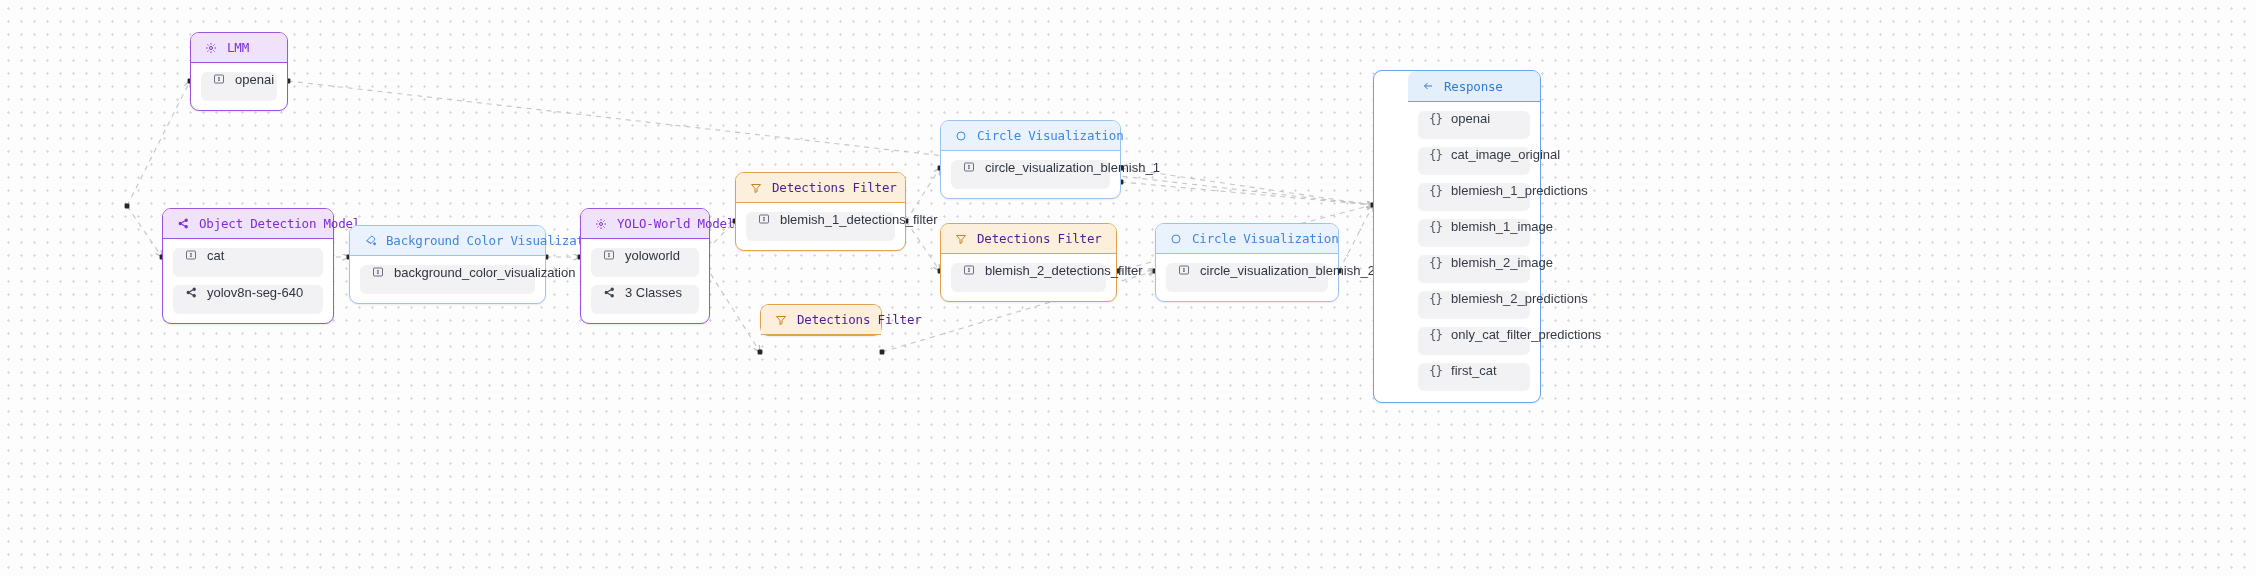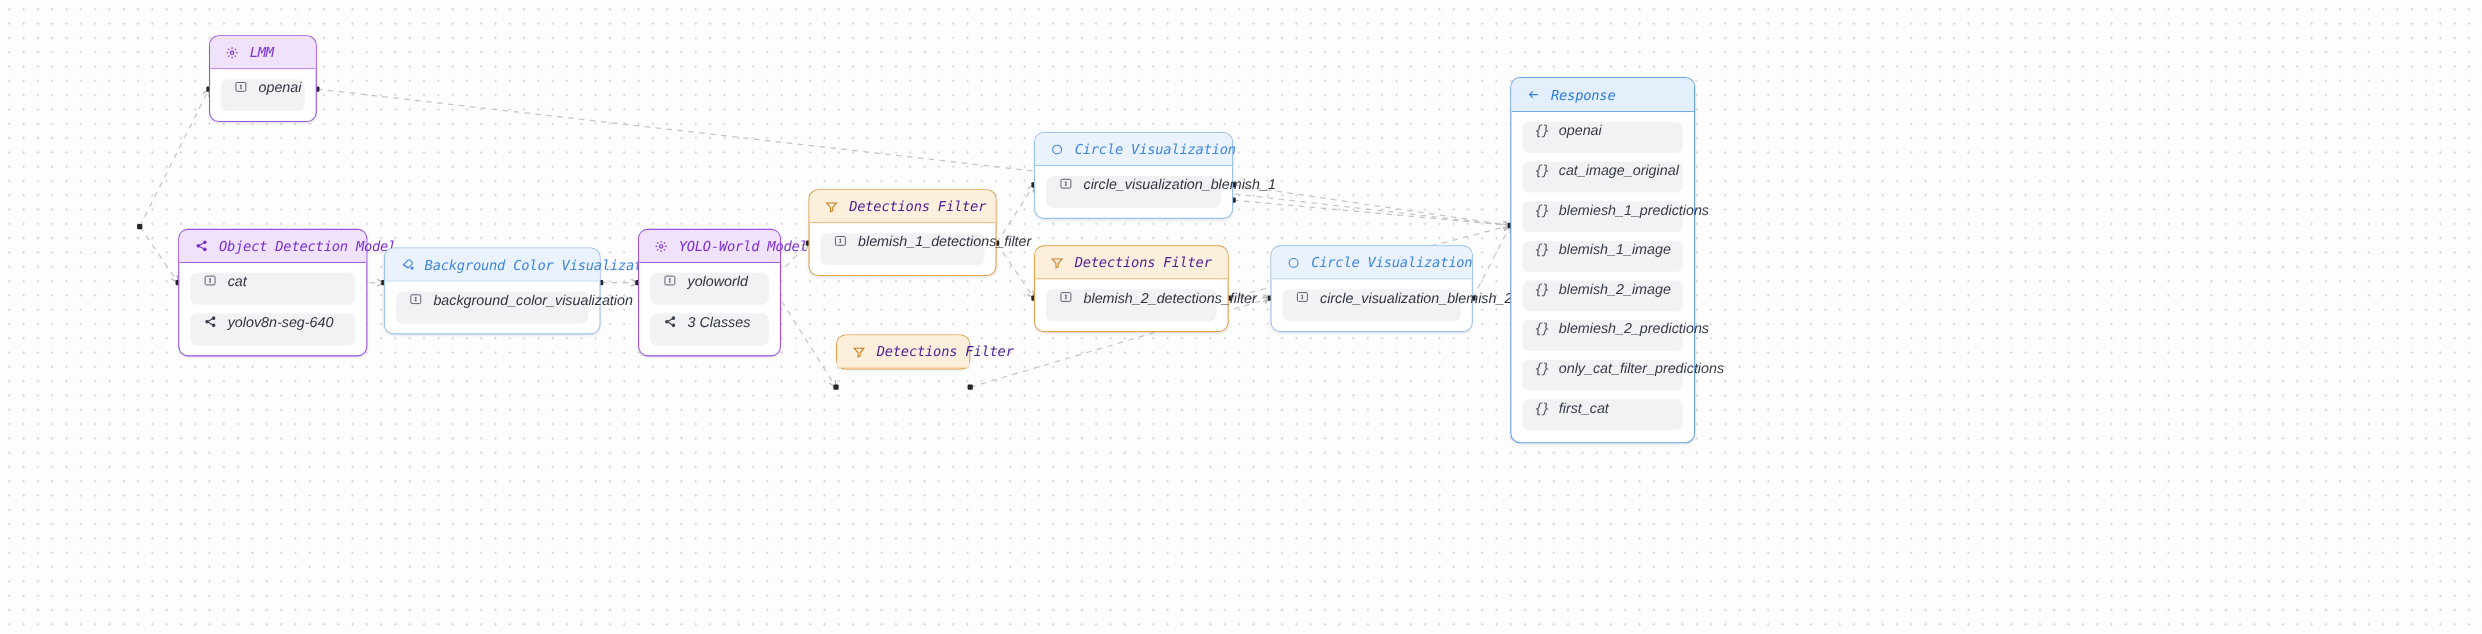--- a/index.html
+++ b/index.html
@@ -10,42 +10,42 @@
     background-size:13px 13px;
     background-position:2px 2px;
     font-family:"Liberation Sans", sans-serif;
     position:relative;
   }
   #canvas{position:absolute;inset:0;}
   #edges{position:absolute;left:0;top:0;width:2256px;height:576px;pointer-events:none;z-index:1;}
 
   .node{position:absolute;z-index:2;border-radius:9px;border:1px solid #c9c9d4;
         background:#ffffff;box-sizing:border-box;
-        box-shadow:0 1px 2px rgba(20,20,50,.07);font-style:italic;}
+        box-shadow:0 1px 2px rgba(20,20,50,.07);}
   .node .hdr{
     display:flex;align-items:center;gap:9px;
     height:30px;padding:0 13px;box-sizing:border-box;
     border-top-left-radius:8px;border-top-right-radius:8px;
     font-family:"DejaVu Sans Mono","Liberation Mono",monospace;
     font-size:12.5px;letter-spacing:-.2px;white-space:nowrap;
   }
   .node .body{padding:9px 10px;display:flex;flex-direction:column;gap:8px;}
   .row{
     display:flex;align-items:flex-start;gap:9px;
     background:#f2f2f4;border-radius:6px;
     height:29px;padding:0 11px;box-sizing:border-box;
     font-size:13px;color:#2f3440;white-space:nowrap;
   }
   .row .ico{flex:0 0 auto;display:flex;align-items:center;justify-content:center;width:14px;height:14px;color:#5b6070;}
   .hdr .ico{flex:0 0 auto;display:flex;align-items:center;justify-content:center;width:14px;height:14px;}
 
   
   .t-purple{border-color:#9b53e0;}
   .t-purple .hdr{background:#f0e2fb;color:#7b2fd0;border-bottom:1px solid #9b53e0;}
-  .t-blue{border-color:#6aa3e8;}
+  .t-blue{border-color:#6aa3e8;padding-left:34px;}
   .t-blue .hdr{background:#e4effc;color:#2f7bd8;border-bottom:1px solid #6aa3e8;}
   .t-blue-lite{border-color:#9cc3ee;}
   .t-blue-lite .hdr{background:#eaf3fd;color:#3f86dd;border-bottom:1px solid #9cc3ee;}
   .t-orange{border-color:#e2a24a;}
   .t-orange .hdr{background:#fcf0dc;color:#4c1d95;border-bottom:1px solid #e2a24a;}
 
   .resp-panel{border-color:#6aa3e8;border-width:1.5px;}
   .resp-panel .hdr{height:31px;}
   .resp-panel .body{gap:8px;padding:9px 10px 11px 10px;}
   .resp-panel .row{height:28px;color:#343a46;}

